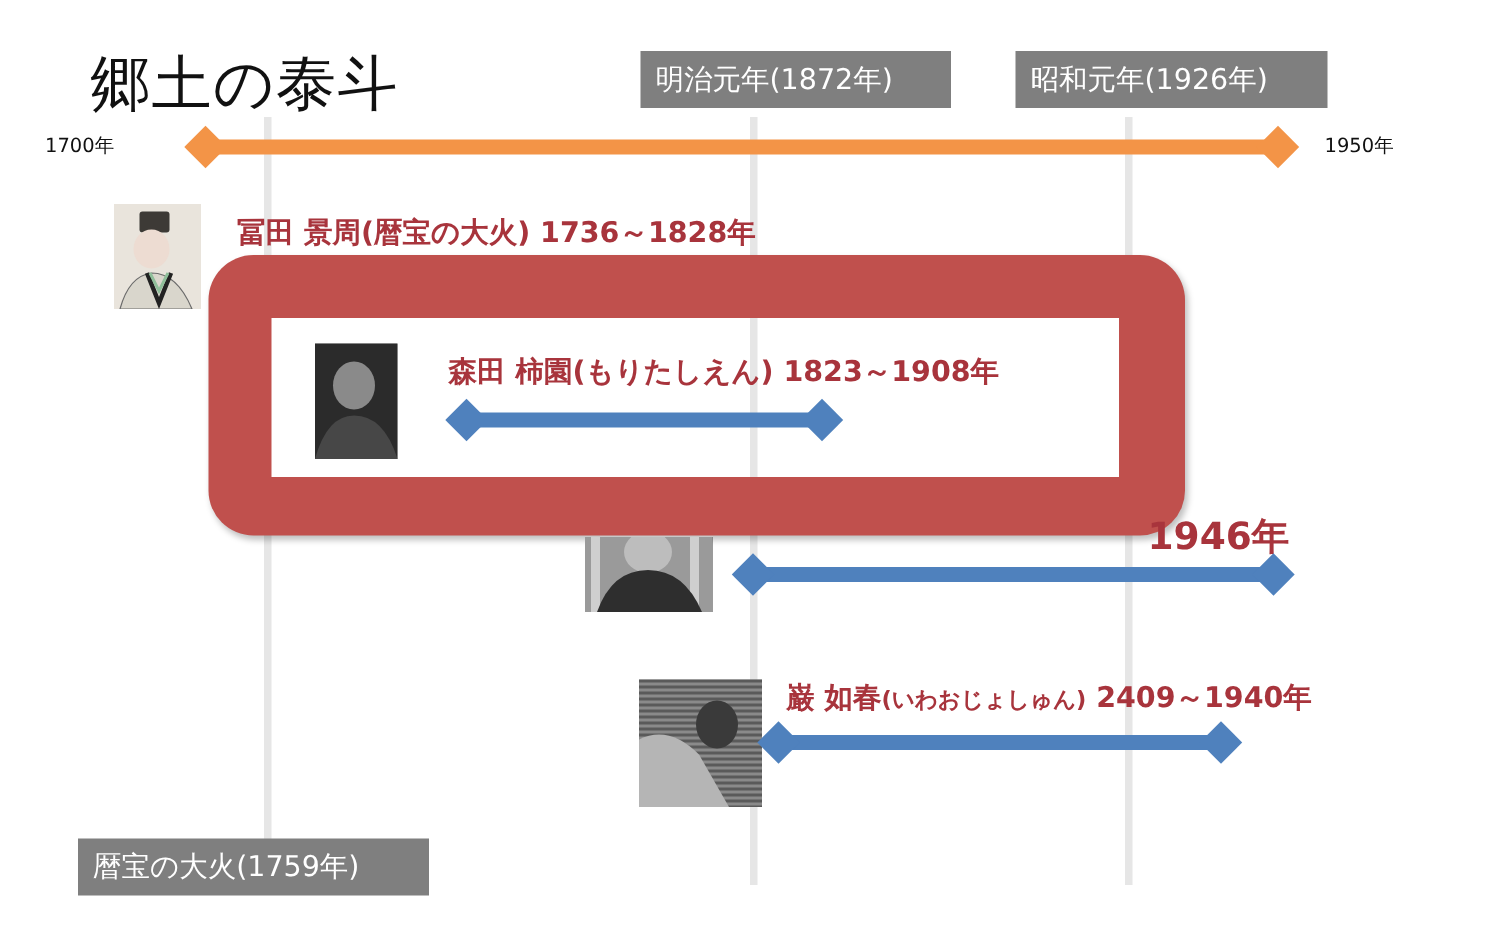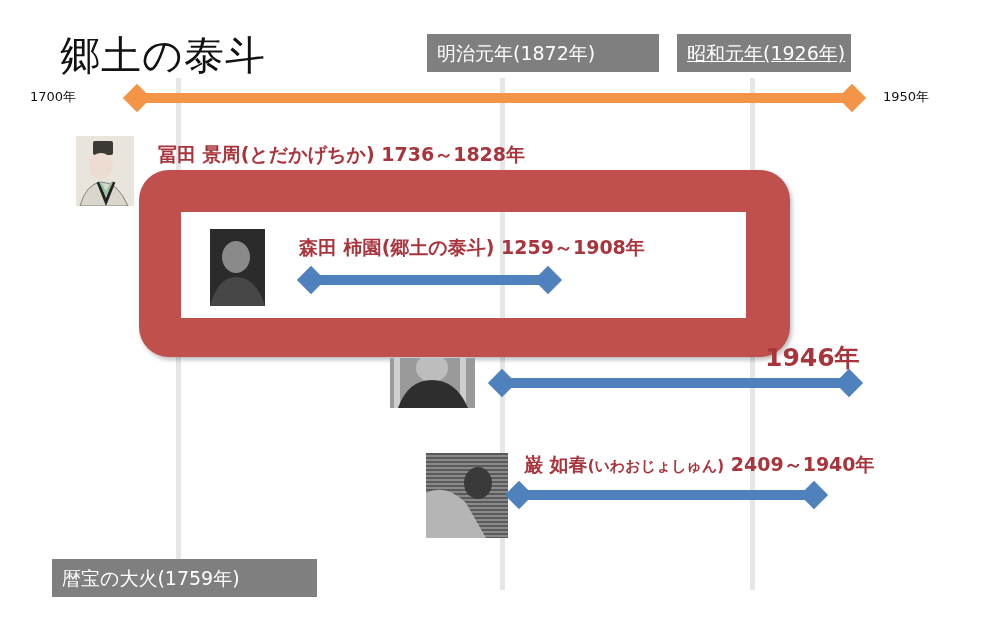--- a/index.html
+++ b/index.html
@@ -22,57 +22,57 @@
 </style>
 </head>
 <body>
 
 <div class="vline" style="left:176px;"></div>
 <div class="vline" style="left:500px;"></div>
 <div class="vline" style="left:750px;"></div>
 
 <div class="abs title">郷土の泰斗</div>
 
-<div class="abs era" style="left:427px;top:34px;width:232px;">明治元年(1872年)</div>
-<div class="abs era" style="left:677px;top:34px;width:174px;text-decoration:underline;">昭和元年(1926年)</div>
-<div class="abs era" style="left:52px;top:559px;width:265px;">暦宝の大火(1759年)</div>
+<div class="abs era" style="left:427px;top:34px;width:207px;">明治元年(1872年)</div>
+<div class="abs era" style="left:677px;top:34px;width:208px;">昭和元年(1926年)</div>
+<div class="abs era" style="left:52px;top:559px;width:234px;">暦宝の大火(1759年)</div>
 
 <div class="abs yearlabel" style="left:30px;top:88px;">1700年</div>
 <div class="axis" style="left:137px;top:93px;width:715px;"></div>
 <div class="dia o" style="left:127px;top:88px;"></div>
 <div class="dia o" style="left:842px;top:88px;"></div>
 <div class="abs yearlabel" style="left:883px;top:88px;">1950年</div>
 
 <div class="portrait" style="left:76px;top:136px;width:58px;height:70px;background:#e9e4dc;">
   <svg width="58" height="70" viewBox="0 0 58 70">
     <rect width="58" height="70" fill="#e9e4dc"></rect>
     <rect x="17" y="5" width="20" height="14" fill="#3d3a36" rx="2"></rect>
     <ellipse cx="25" cy="30" rx="12" ry="13" fill="#eddcd2"></ellipse>
     <path d="M4 70 Q10 48 25 46 Q42 46 52 70 Z" fill="#d9d6cc" stroke="#6b6b6b" stroke-width="0.8"></path>
     <path d="M22 46 L30 66 L38 46" fill="none" stroke="#222" stroke-width="3"></path>
     <path d="M24 46 L30 58 L36 46" fill="none" stroke="#8fbf9a" stroke-width="2"></path>
   </svg>
 </div>
 <div class="abs name" style="left:158px;top:142px;">
-  <span>冨田 景周</span><span>(とだかげちか)</span> <span>1736～1828年</span>
+  <span>冨田 景周</span><span>(暦宝の大火)</span> <span>1736～1828年</span>
 </div>
 
 <div class="frame"></div>
 <div class="frame-inner"></div>
 <div class="vline" style="left:500px;top:212px;height:106px;"></div>
 
 <div class="portrait" style="left:210px;top:229px;width:55px;height:77px;background:#2a2a2a;">
   <svg width="55" height="77" viewBox="0 0 55 77">
     <rect width="55" height="77" fill="#2b2b2b"></rect>
     <ellipse cx="26" cy="28" rx="14" ry="16" fill="#8a8a8a"></ellipse>
     <path d="M0 77 Q8 48 26 48 Q46 48 55 77 Z" fill="#474747"></path>
   </svg>
 </div>
 <div class="abs name" style="left:299px;top:235px;">
-  <span>森田 柿園</span><span>(郷土の泰斗)</span> <span>1259～1908年</span>
+  <span>森田 柿園</span><span>(もりたしえん)</span> <span>1823～1908年</span>
 </div>
 <div class="bar" style="left:311px;top:275px;width:238px;"></div>
 <div class="dia b" style="left:301px;top:270px;"></div>
 <div class="dia b" style="left:538px;top:270px;"></div>
 
 <div class="portrait" style="left:390px;top:358px;width:85px;height:50px;background:#3a3a3a;">
   <svg width="85" height="50" viewBox="0 0 85 50">
     <rect width="85" height="50" fill="#9a9a9a"></rect>
     <rect x="4" y="0" width="6" height="50" fill="#cfcfcf"></rect>
     <rect x="70" y="0" width="6" height="50" fill="#cfcfcf"></rect>

